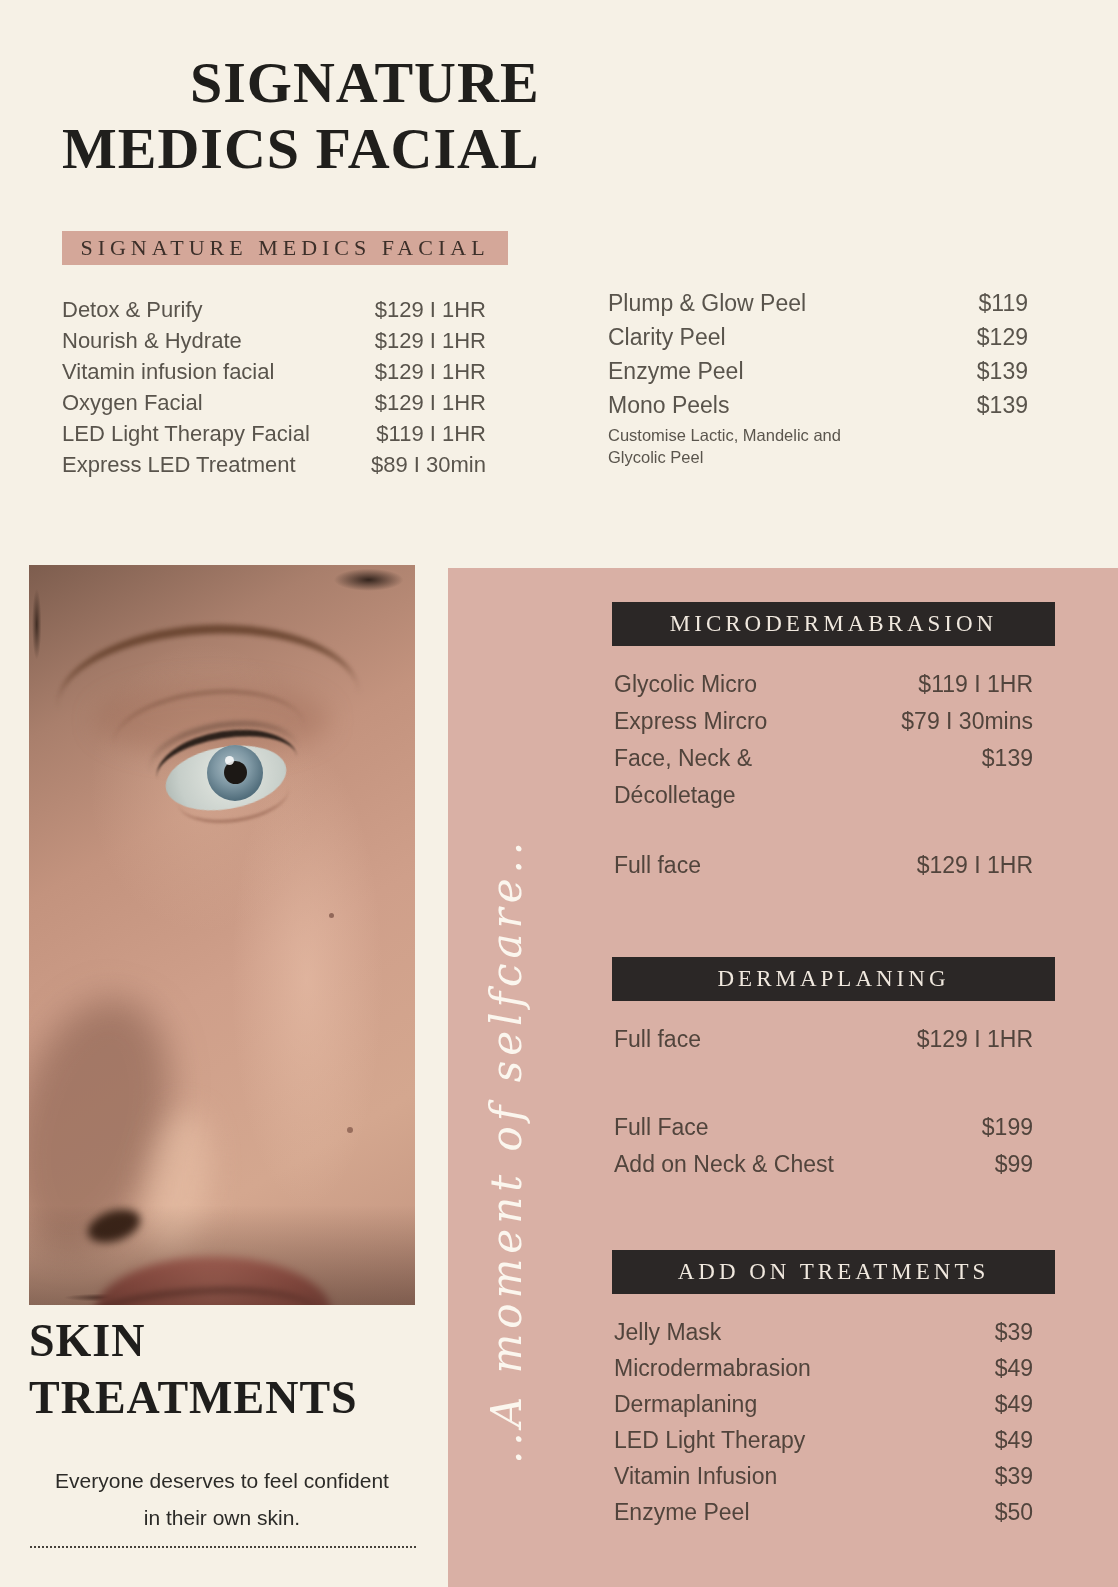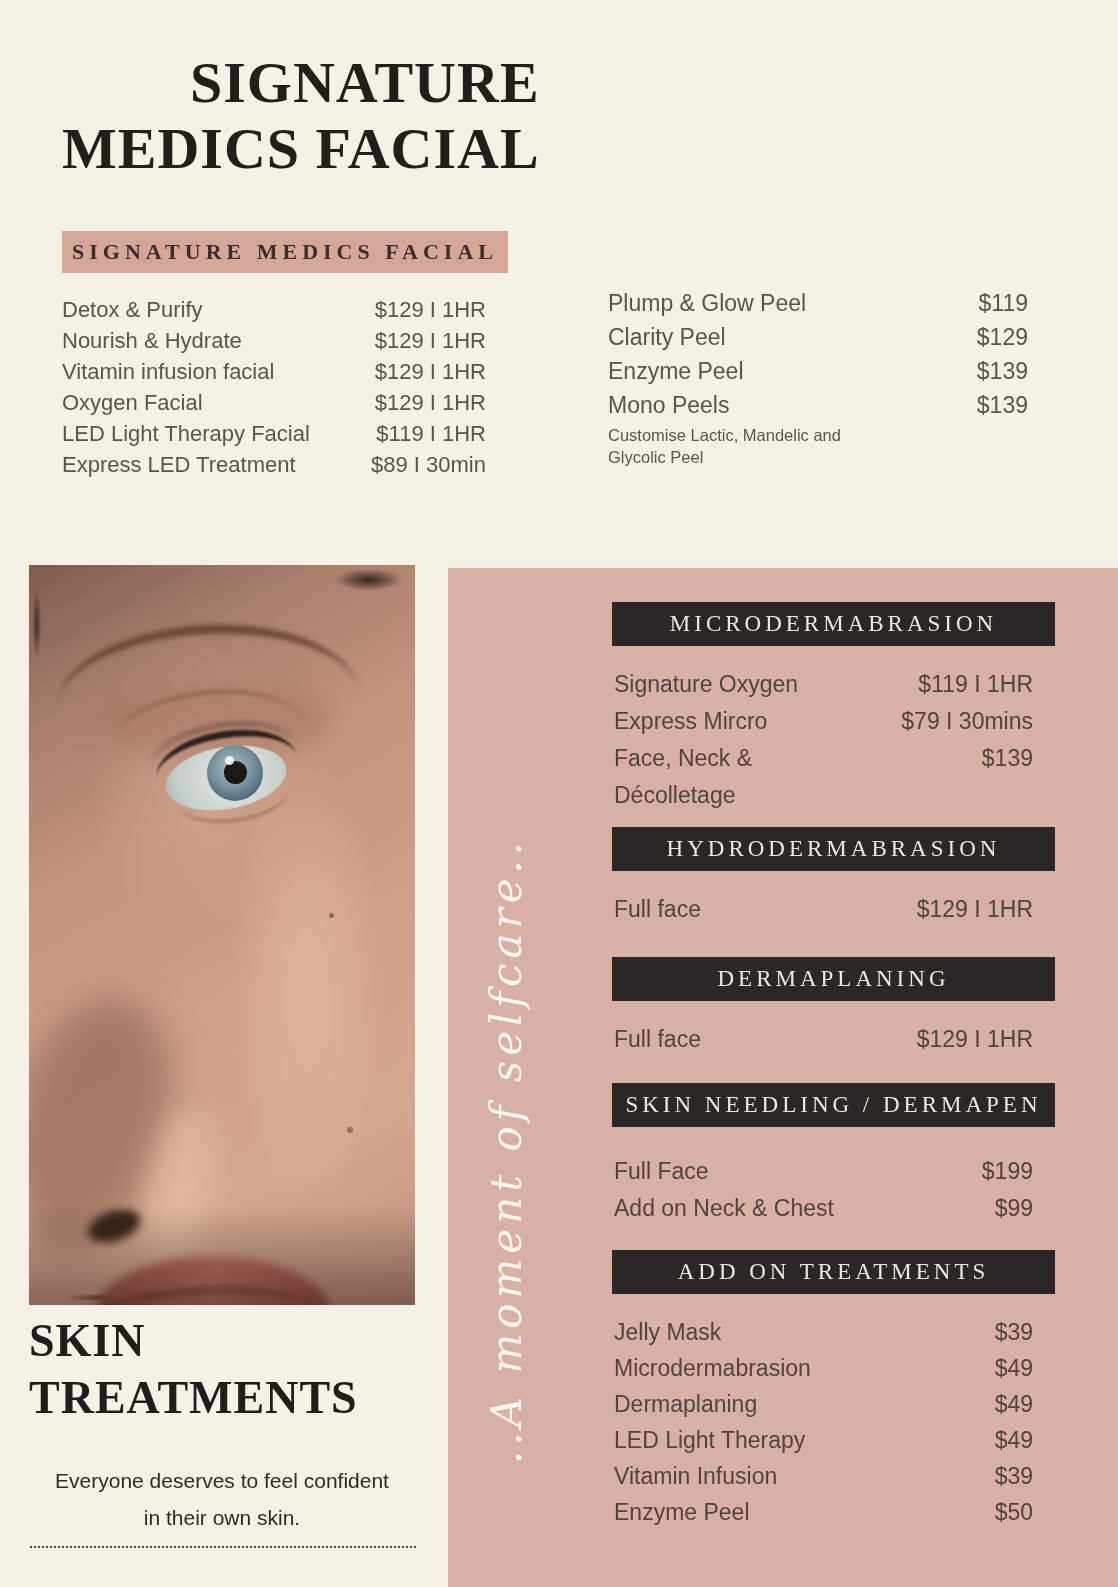--- a/index.html
+++ b/index.html
@@ -21,26 +21,26 @@
     font-family: "Liberation Serif", "DejaVu Serif", serif;
     font-weight: 600;
     font-size: 58px; line-height: 66px;
     letter-spacing: 1px;
     color: #201f1c;
     text-align: right;
   }
 
   
   .banner {
-    position: absolute; height: 42px;
+    position: absolute; height: 34px;
     background: #d4a799;
     display: flex; align-items: center; justify-content: center;
     font-family: "Liberation Serif", "DejaVu Serif", serif;
     font-size: 22px; letter-spacing: 5px;
-    color: #3c2f29; font-weight: 700;
+    color: #3c2f29; font-weight: 400;
     white-space: nowrap;
   }
   .banner-facial { left: 62px;  top: 231px; width: 446px; }
   .banner-peel   { left: 612px; top: 231px; width: 444px; }
 
   
   .price-list { position: absolute; }
   .list-facial { left: 62px;  top: 294px; width: 424px; }
   .list-facial .prow-main { line-height: 31px; font-size: 22px; gap: 44px; }
   .list-peel   { left: 608px; top: 286px; width: 420px; }
@@ -347,21 +347,21 @@
 
   <div class="panel">
     <div class="script-text">..A moment of selfcare..</div>
 
     <section class="treat-section sec-1">
       <div class="bar">MICRODERMABRASION</div>
       <div class="t-list">
 
           <div class="prow">
             <div class="prow-main">
-              <span class="pname">Signature Oxygen</span>
+              <span class="pname">Glycolic Micro</span>
               <span class="pprice">$119 I 1HR</span>
             </div>
           </div>
 
           <div class="prow">
             <div class="prow-main">
               <span class="pname">Express Mircro</span>
               <span class="pprice">$79 I 30mins</span>
             </div>
           </div>
@@ -369,21 +369,20 @@
           <div class="prow">
             <div class="prow-main">
               <span class="pname">Face, Neck &amp; Décolletage</span>
               <span class="pprice">$139</span>
             </div>
           </div>
         </div>
     </section>
 
     <section class="treat-section sec-2">
-      <div class="bar">HYDRODERMABRASION</div>
       <div class="t-list">
 
           <div class="prow">
             <div class="prow-main">
               <span class="pname">Full face</span>
               <span class="pprice">$129 I 1HR</span>
             </div>
           </div>
         </div>
     </section>
@@ -395,21 +394,20 @@
           <div class="prow">
             <div class="prow-main">
               <span class="pname">Full face</span>
               <span class="pprice">$129 I 1HR</span>
             </div>
           </div>
         </div>
     </section>
 
     <section class="treat-section sec-4">
-      <div class="bar">SKIN NEEDLING / DERMAPEN</div>
       <div class="t-list">
 
           <div class="prow">
             <div class="prow-main">
               <span class="pname">Full Face</span>
               <span class="pprice">$199</span>
             </div>
           </div>
 
           <div class="prow">

